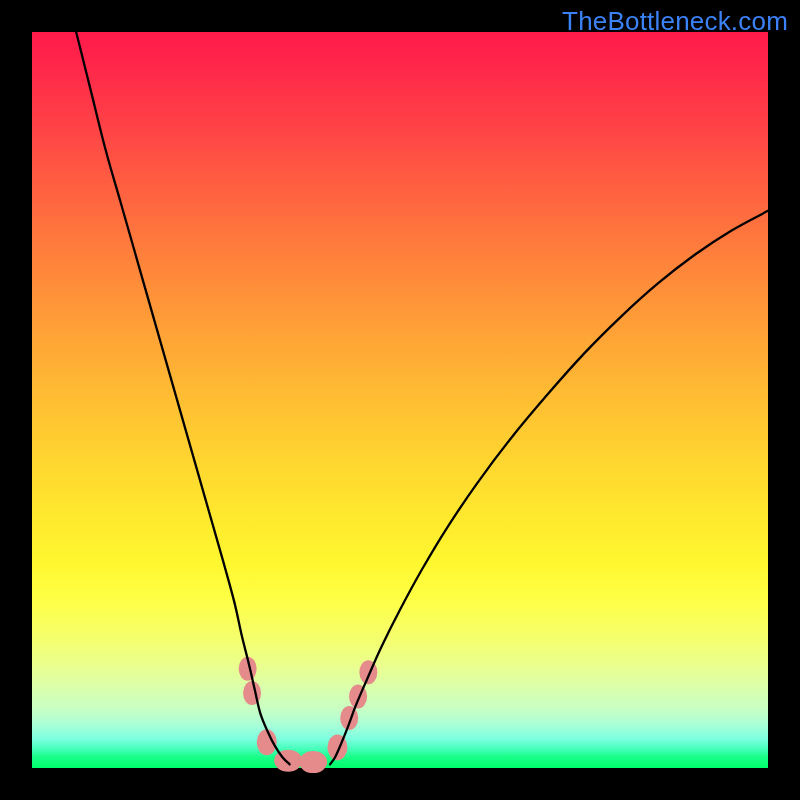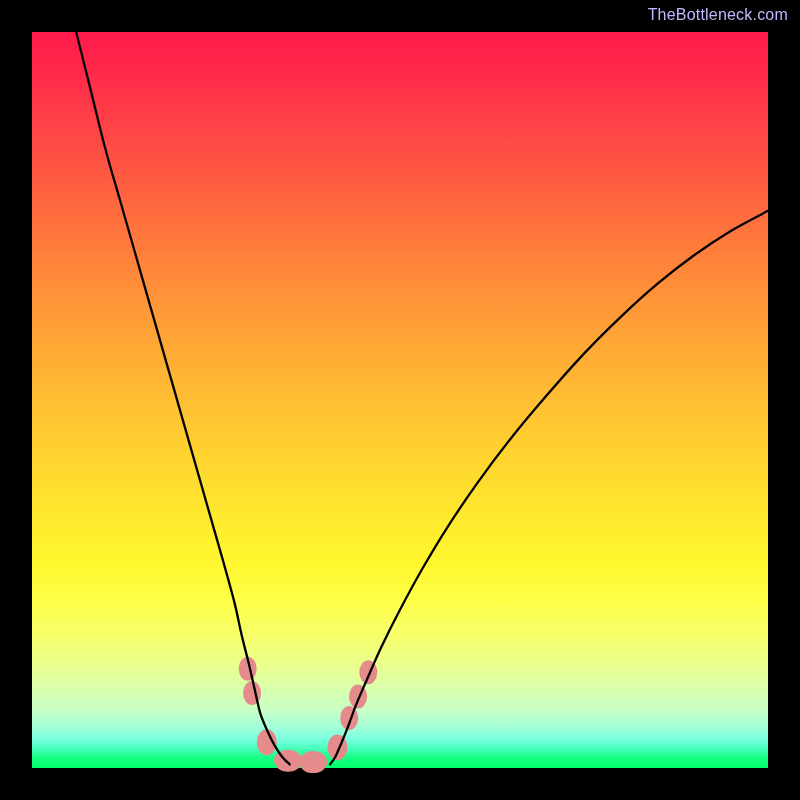--- a/index.html
+++ b/index.html
@@ -46,22 +46,22 @@
       #7effe0 96%,
       #42ffb7 97.5%,
       #19ff88 98.5%,
       #00ff6a 100%
     );
   }
   .watermark {
     position: absolute;
     top: 6px;
     right: 12px;
-    color: #c4b5fd;
-    font-size: 16px;
+    color: #3b82f6;
+    font-size: 26px;
     letter-spacing: 0.2px;
     user-select: none;
   }
   svg.curves {
     position: absolute;
     left: 0;
     top: 0;
     width: 736px;
     height: 736px;
     overflow: visible;

